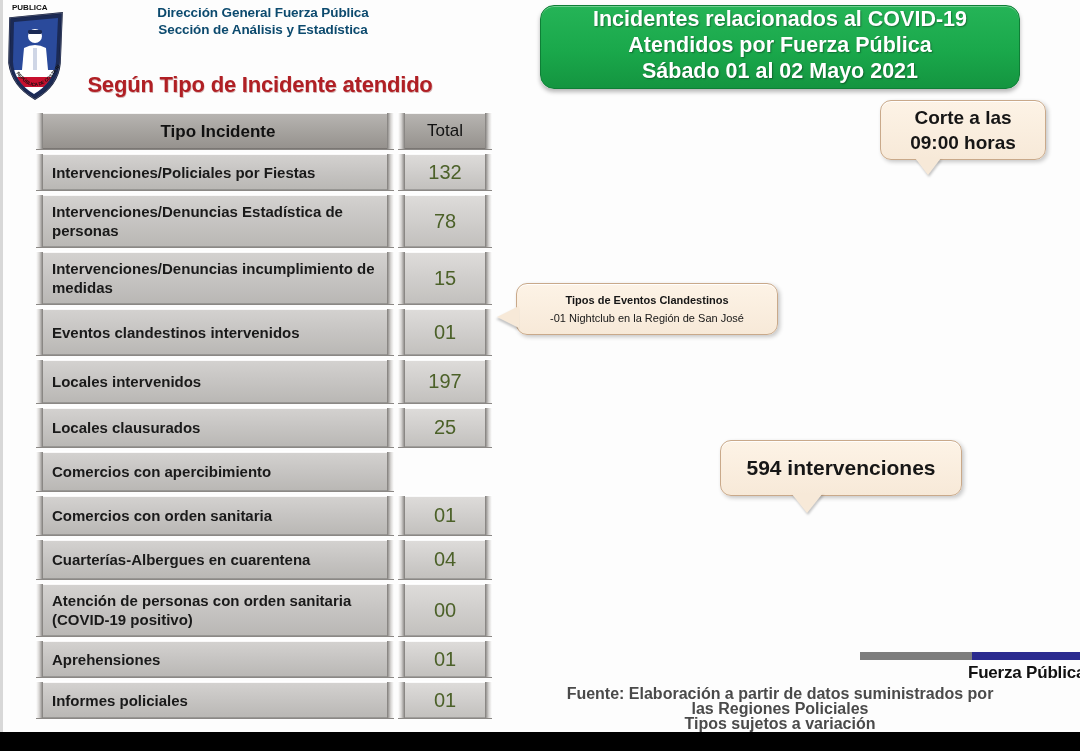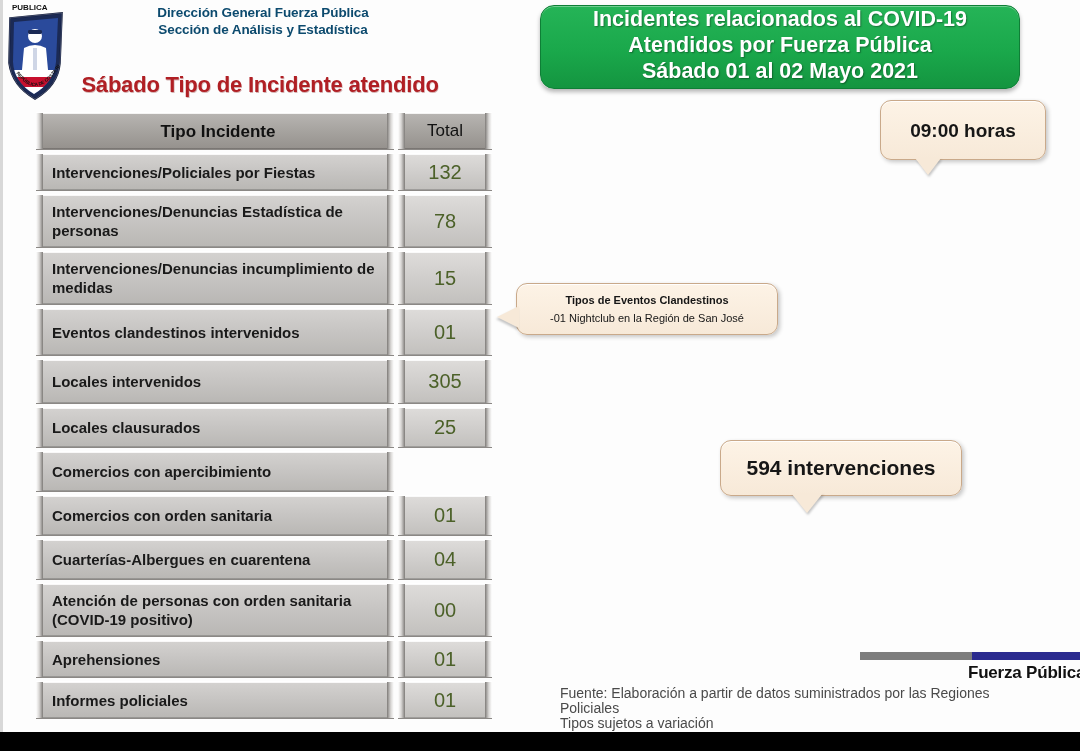--- a/index.html
+++ b/index.html
@@ -209,24 +209,25 @@
     border-top: 20px solid #f7e9d8;
     filter: drop-shadow(1px 2px 1px rgba(0,0,0,0.22));
   }
 
   
   .source-note {
     position: absolute;
     left: 560px;
     top: 686px;
     width: 440px;
-    font-size: 14px;
+    text-align: center;
+    font-size: 16px;
     line-height: 15px;
     color: #4a4a4a;
-    font-weight: normal;
+    font-weight: bold;
   }
   .footer-brand {
     position: absolute;
     left: 860px;
     top: 652px;
     width: 230px;
     height: 34px;
   }
   .footer-bar-gray {
     position: absolute;
@@ -300,21 +301,21 @@
         <textPath href="#arcPath" startOffset="6%">REPÚBLICA DE COSTA RICA</textPath>
       </text>
     </svg>
   </div>
 
   <div class="header-text">
     <div>Dirección General Fuerza Pública</div>
     <div>Sección de Análisis y Estadística</div>
   </div>
 
-  <div class="section-title">Sábado Tipo de Incidente atendido</div>
+  <div class="section-title">Según Tipo de Incidente atendido</div>
 
   <div class="green-banner">
     <div>Incidentes relacionados al COVID-19</div>
     <div>Atendidos por Fuerza Pública</div>
     <div>Sábado 01 al 02 Mayo 2021</div>
   </div>
 
   <div class="table-wrap">
 
     <div class="trow header">
@@ -337,21 +338,21 @@
       <div class="cell cell-total h-54">15</div>
     </div>
 
     <div class="trow">
       <div class="cell cell-label h-48">Eventos clandestinos intervenidos</div>
       <div class="cell cell-total h-48">01</div>
     </div>
 
     <div class="trow">
       <div class="cell cell-label h-45" style="height:45px">Locales intervenidos</div>
-      <div class="cell cell-total" style="height:45px">305</div>
+      <div class="cell cell-total" style="height:45px">197</div>
     </div>
 
     <div class="trow">
       <div class="cell cell-label" style="height:41px">Locales clausurados</div>
       <div class="cell cell-total" style="height:41px">25</div>
     </div>
 
     <div class="trow">
       <div class="cell cell-label" style="height:41px">Comercios con apercibimiento</div>
     </div>
@@ -377,20 +378,21 @@
     </div>
 
     <div class="trow">
       <div class="cell cell-label" style="height:38px">Informes policiales</div>
       <div class="cell cell-total" style="height:38px">01</div>
     </div>
 
   </div>
 
   <div class="callout" id="callout-corte">
+    <div>Corte a las</div>
     <div>09:00 horas</div>
     <span class="tail"></span>
   </div>
 
   <div class="callout" id="callout-eventos">
     <div class="line1">Tipos de Eventos Clandestinos</div>
     <div>-01 Nightclub en la Región de San José</div>
     <span class="tail"></span>
   </div>
 

